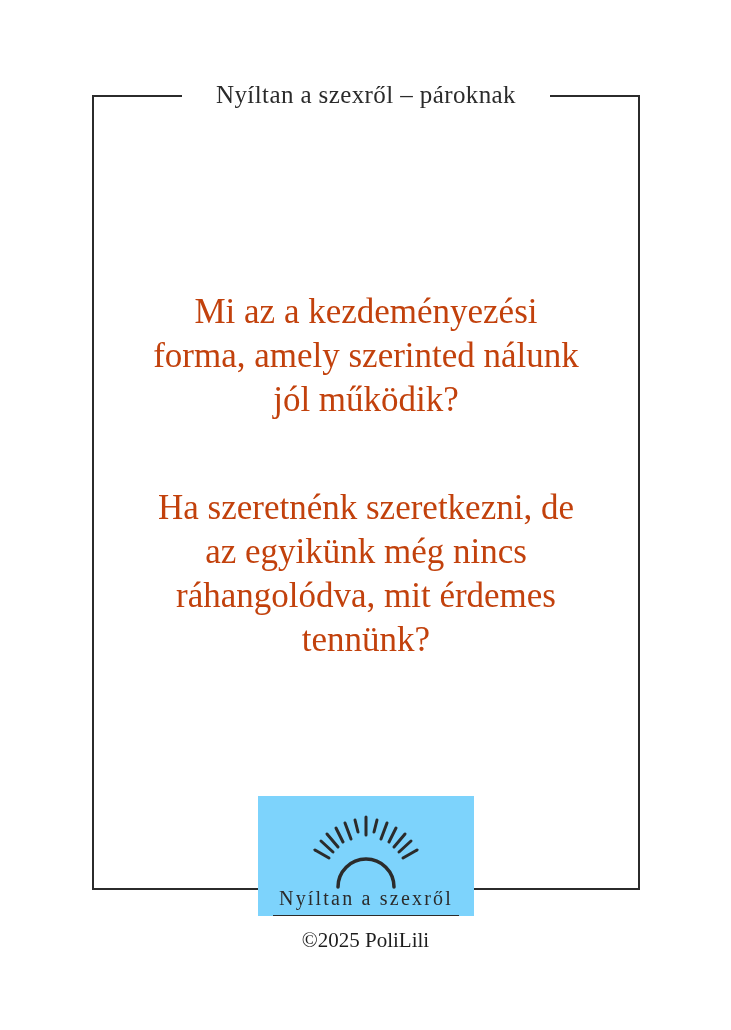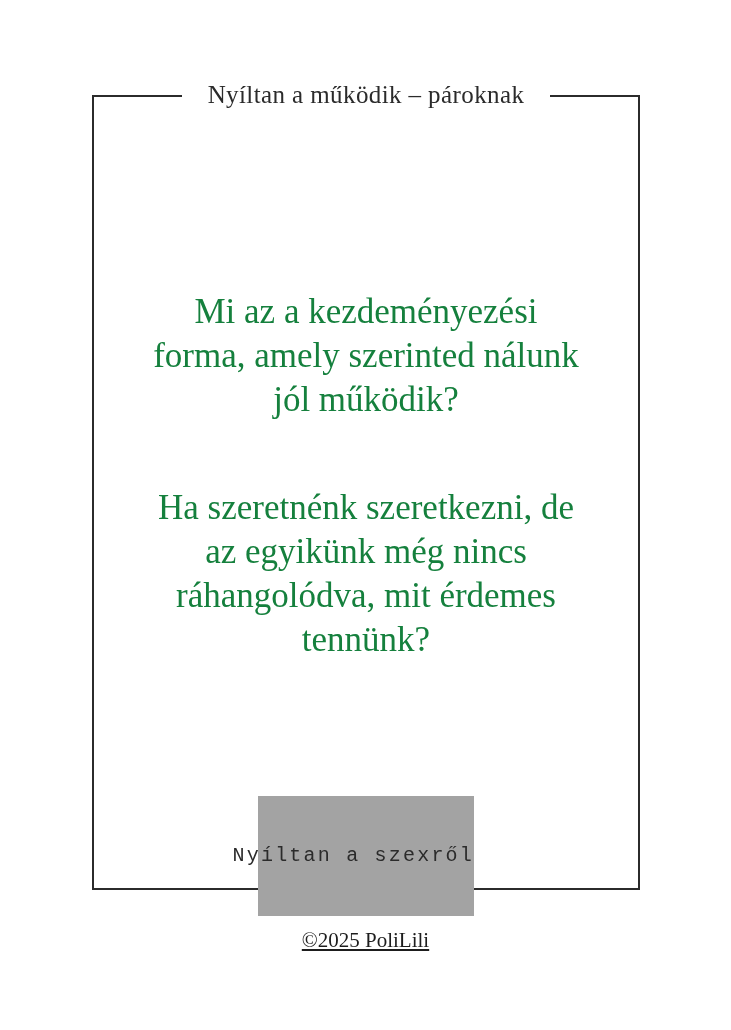--- a/index.html
+++ b/index.html
@@ -74,41 +74,40 @@
     position: absolute;
     left: 50%;
     transform: translateX(-50%);
     top: 195px;
     width: 440px;
     text-align: center;
   }
   .question {
     font-size: 35px;
     line-height: 44px;
-    color: #15803d;
+    color: #c2410c;
     margin: 0;
   }
   .question + .question {
     margin-top: 64px;
   }
 
   
   .logo-wrap {
     position: absolute;
     left: 50%;
     transform: translateX(-50%);
     bottom: -26px;
     width: 216px;
     height: 120px;
-    background: #a3a3a3;
+    background: #7dd3fc;
     display: flex;
-    flex-direction: row;
+    flex-direction: column;
     align-items: center;
     justify-content: flex-end;
-    font-family: Liberation Mono, monospace;
   }
   .logo-svg {
     display: block;
   }
   .logo-text {
     font-size: 20px;
     letter-spacing: 2.2px;
     color: #2b2b2b;
     margin-top: -2px;
     white-space: nowrap;
@@ -120,39 +119,38 @@
   }
 
   
   .footer {
     position: absolute;
     left: 0;
     top: 925px;
     width: 100%;
     text-align: center;
     color: #1d1d1d;
-    text-decoration: underline;
   }
   .footer-line {
     font-size: 21px;
     line-height: 31px;
   }
 </style>
 </head>
 <body>
 
 <div class="card">
 
   <div class="border-left"></div>
   <div class="border-right"></div>
   <div class="border-bottom"></div>
   <div class="border-top-left"></div>
   <div class="border-top-right"></div>
 
-  <div class="header-title">Nyíltan a működik – pároknak</div>
+  <div class="header-title">Nyíltan a szexről – pároknak</div>
 
   <div class="question-block">
     <p class="question">Mi az a kezdeményezési forma, amely szerinted nálunk jól működik?</p>
     <p class="question">Ha szeretnénk szeretkezni, de az egyikünk még nincs ráhangolódva, mit érdemes tennünk?</p>
   </div>
 
   <div class="logo-wrap">
     <svg class="logo-svg" width="150" height="74" viewBox="0 0 150 74">
       <g stroke="#2b2b2b" stroke-width="3" stroke-linecap="round">
 

